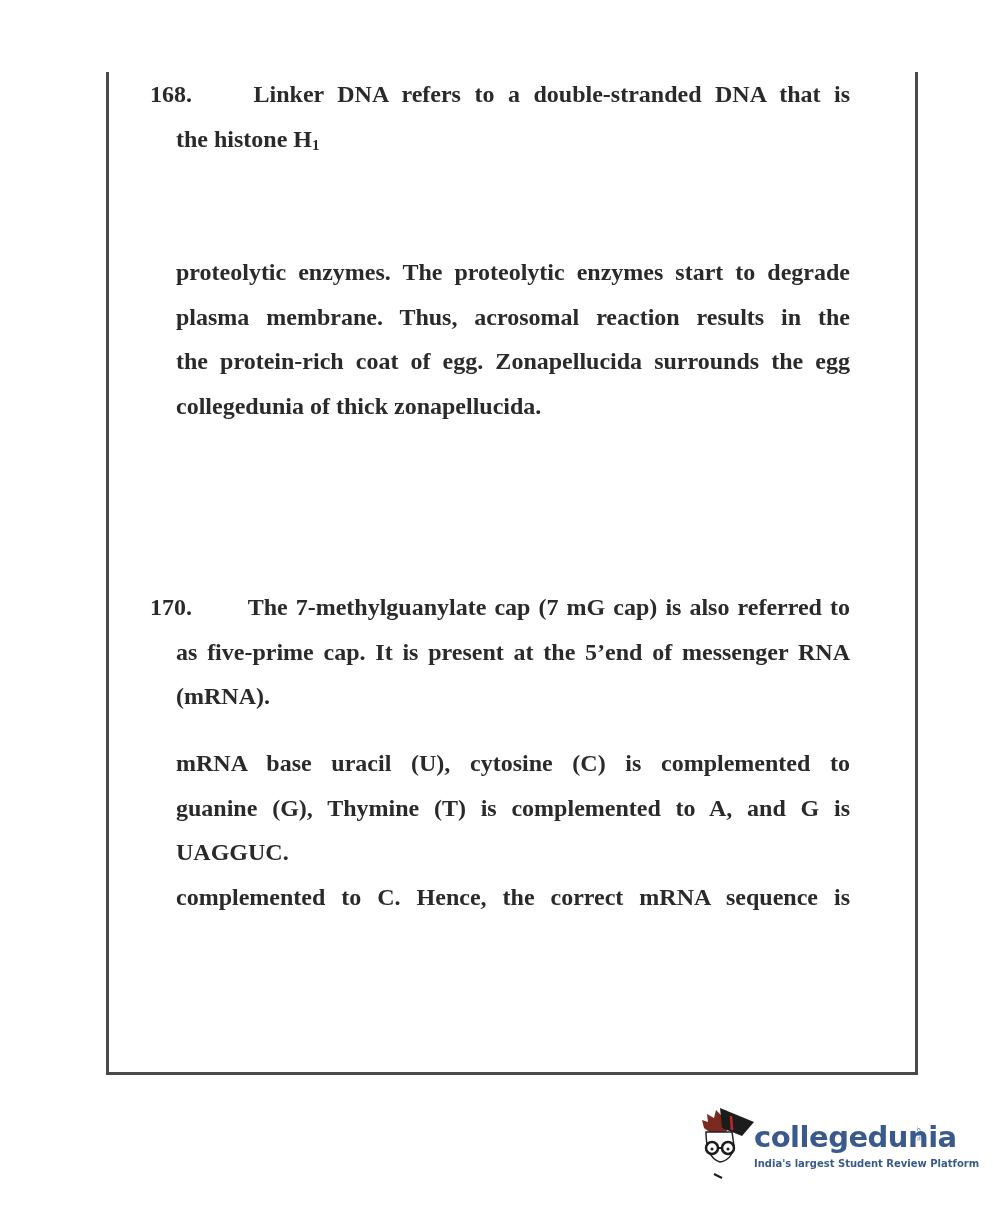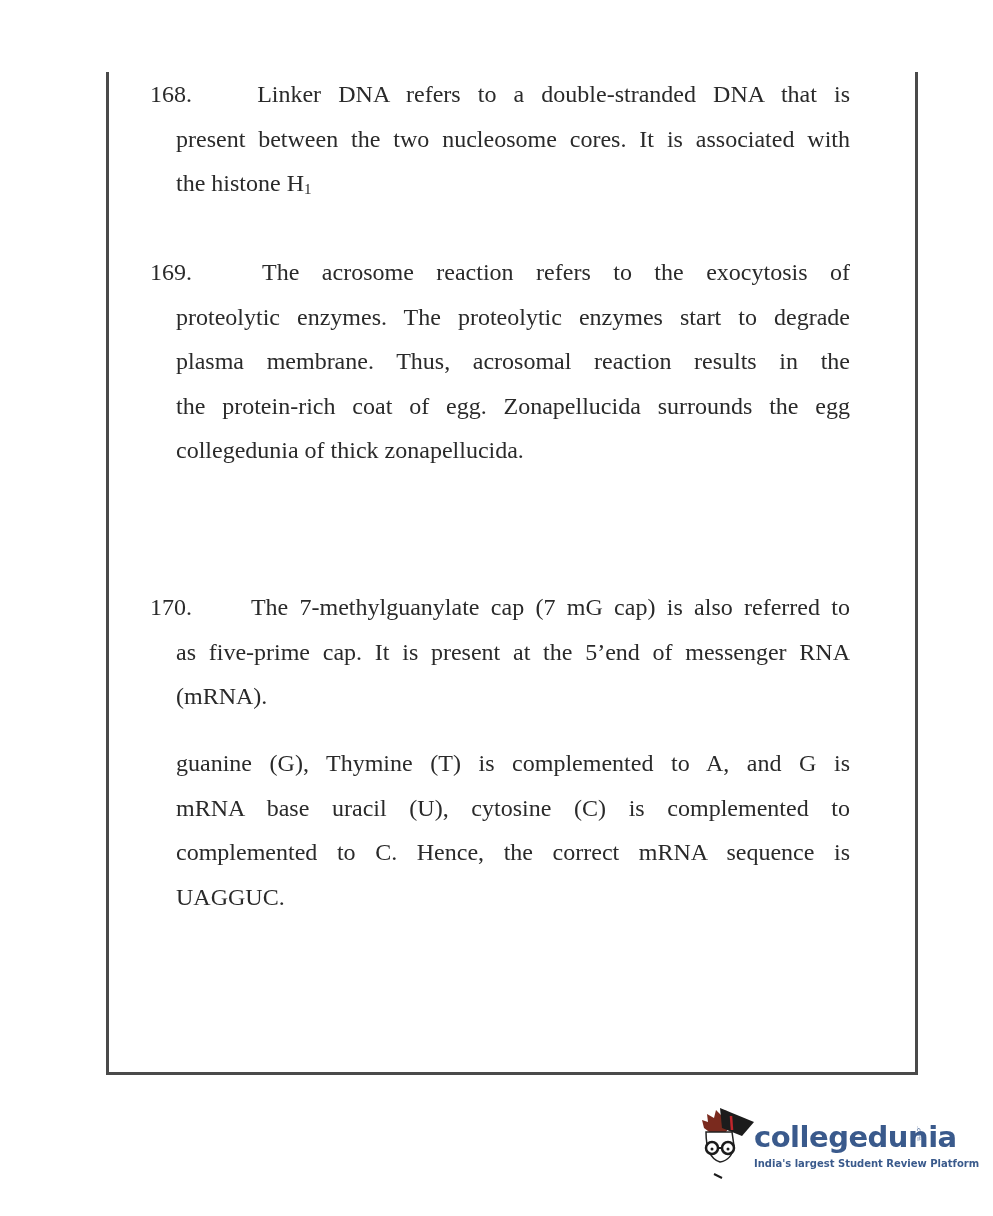--- a/index.html
+++ b/index.html
@@ -5,21 +5,21 @@
     html, body { margin: 0; padding: 0; }
     body {
       width: 993px; height: 1216px; background: #ffffff; position: relative; overflow: hidden;
       font-family: "Liberation Serif", "DejaVu Serif", serif; color: #2a2a2a;
     }
     .frame {
       position: absolute; left: 106px; top: 72px; width: 806px; height: 1000px;
       border-left: 3px solid #4a4a4a; border-right: 3px solid #4a4a4a; border-bottom: 3px solid #4a4a4a;
     }
     .item { position: absolute; left: 150px; width: 700px; font-size: 24px; line-height: 44.5px; }
-    .item .line { display: block; text-align: justify; text-align-last: justify; height: 44.5px; white-space: nowrap; }
+    .item .line { display: block; text-align: justify; text-align-last: justify; height: 44.5px; white-space: nowrap; font-weight: bold; }
     .item .line.last { text-align-last: left; }
     .item .line.cont { padding-left: 26px; }
     .num { display: inline-block; width: 90px; }
     .first { display: flex; }
     .first .txt { flex: 1; text-align: justify; text-align-last: justify; }
     sub { font-size: 15px; vertical-align: -3px; line-height: 0; }
     .logo { position: absolute; left: 698px; top: 1106px; width: 230px; height: 80px; }
     .logo .mascot { position: absolute; left: 0; top: 0; width: 56px; height: 76px; }
     .logo .brand { position: absolute; left: 56px; top: 14px; font-family: "DejaVu Sans", sans-serif; font-weight: bold; font-size: 29px; color: #3a5a8c; letter-spacing: -0.5px; }
     .logo .dotcom { position: absolute; left: 218px; top: 20px; font-family: "DejaVu Sans", sans-serif; font-size: 6px; color: #3a5a8c; writing-mode: vertical-rl; }
@@ -28,49 +28,44 @@
 </head>
 <body>
 
 <div class="frame"></div>
 
 <div class="item" style="top:72px;">
   <div class="line first">
     <span class="num">168.</span>
     <span class="txt">Linker DNA refers to a double-stranded DNA that is</span>
   </div>
-  <span class="line cont">present between the two nucleosome cores. It is associated with</span>
   <span class="line cont last"><span>the histone H</span><sub>1</sub></span>
 </div>
 
 <div class="item" style="top:250px;">
-  <div class="line first">
-    <span class="num">169.</span>
-    <span class="txt">The acrosome reaction refers to the exocytosis of</span>
-  </div>
   <span class="line cont">proteolytic enzymes. The proteolytic enzymes start to degrade</span>
   <span class="line cont">plasma membrane. Thus, acrosomal reaction results in the</span>
   <span class="line cont">the protein-rich coat of egg. Zonapellucida surrounds the egg</span>
   <span class="line cont last">collegedunia of thick zonapellucida.</span>
 </div>
 
 <div class="item" style="top:585px;">
   <div class="line first">
     <span class="num">170.</span>
     <span class="txt">The 7-methylguanylate cap (7 mG cap) is also referred to</span>
   </div>
   <span class="line cont">as five-prime cap. It is present at the 5’end of messenger RNA</span>
   <span class="line cont last">(mRNA).</span>
 </div>
 
 <div class="item" style="top:741px;">
+  <span class="line cont">mRNA base uracil (U), cytosine (C) is complemented to</span>
   <span class="line cont">guanine (G), Thymine (T) is complemented to A, and G is</span>
-  <span class="line cont">mRNA base uracil (U), cytosine (C) is complemented to</span>
+  <span class="line cont last">UAGGUC.</span>
   <span class="line cont">complemented to C. Hence, the correct mRNA sequence is</span>
-  <span class="line cont last">UAGGUC.</span>
 </div>
 
 <div class="logo">
   <svg class="mascot" viewBox="0 0 56 76" xmlns="http://www.w3.org/2000/svg">
 
     <path d="M6 22 L4 14 L10 16 L9 8 L16 12 L18 4 L24 10 L28 4 L30 12 L34 10 L32 20 L28 26 L14 28 Z" fill="#7a2a1e"></path>
 
     <path d="M8 26 Q8 52 22 56 Q34 54 36 40 L34 26 Z" fill="#ffffff" stroke="#222" stroke-width="1.5"></path>
 
     <path d="M22 2 L56 16 L44 30 L24 22 Z" fill="#1c1c1c"></path>

